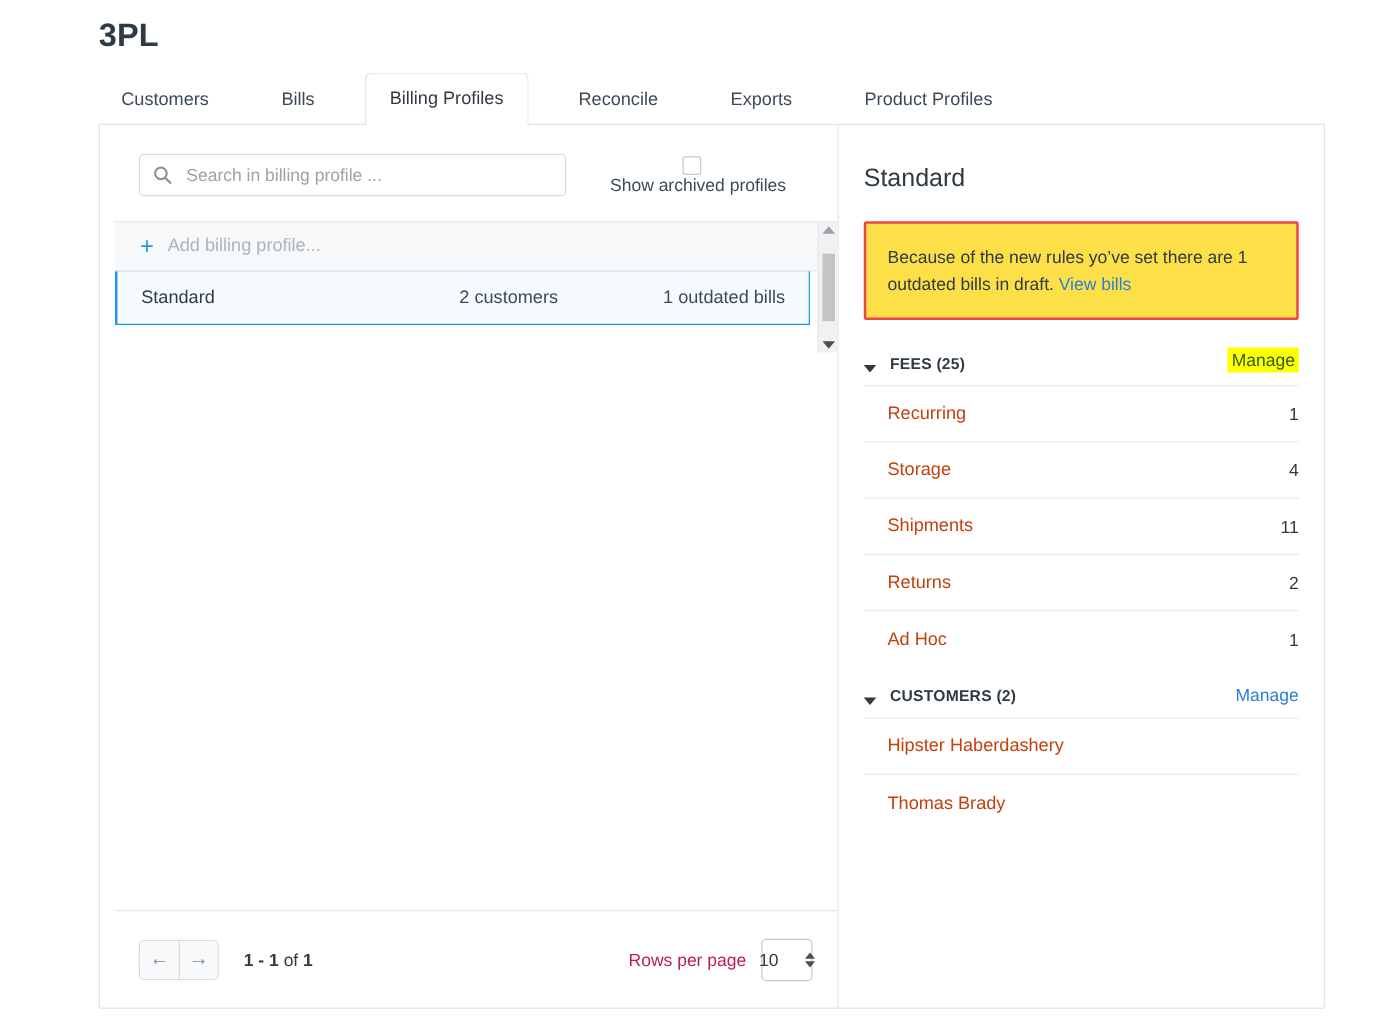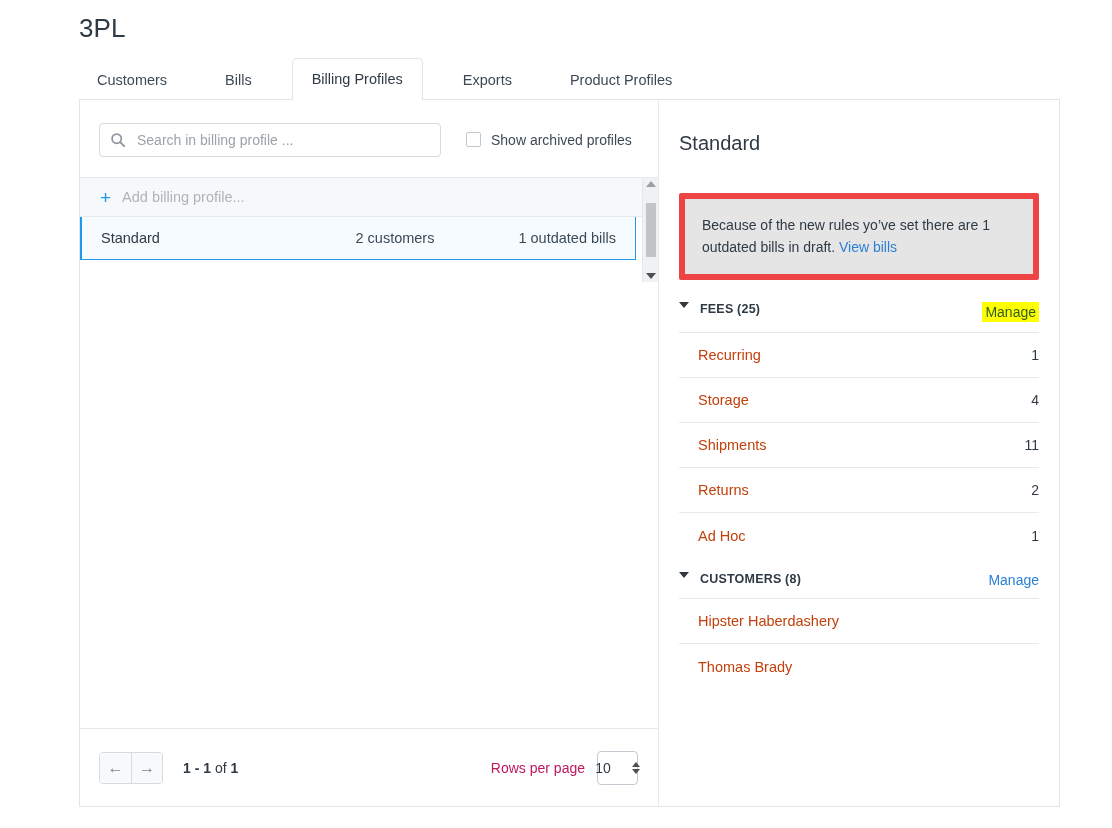--- a/index.html
+++ b/index.html
@@ -15,21 +15,21 @@
     width: 1112px; height: 828px;
     background: #ffffff;
     overflow: hidden;
   }
 
   
   .page-title {
     position: absolute;
     left: 79px; top: 13px;
     font-size: 26px;
-    font-weight: 400;
+    font-weight: 700;
     color: #2f3a45;
     letter-spacing: .1px;
   }
 
   
   .tabbar {
     position: absolute;
     left: 79px; top: 60px;
     width: 981px; height: 40px;
     display: flex;
@@ -65,20 +65,21 @@
   }
 
   
   .panel {
     position: absolute;
     left: 79px; top: 99px;
     width: 981px; height: 708px;
     border: 1px solid #e2e4e6;
     background: #ffffff;
     display: flex;
+    padding-left: 12px;
   }
   .left-col {
     width: 579px;
     height: 100%;
     position: relative;
     border-right: 1px solid #e7e8ea;
   }
   .right-col {
     flex: 1;
     height: 100%;
@@ -106,23 +107,24 @@
     border: none; outline: none;
     font-size: 14px;
     font-family: "Liberation Sans", sans-serif;
     color: #3d4a56;
     width: 100%;
     background: transparent;
   }
   .search-input::placeholder { color: #9aa2ab; }
 
   .chk-wrap {
-    display: flex; 
+    display: flex; align-items: center;
     margin-left: 25px;
     cursor: pointer;
+    flex-direction: column;
   }
   .chk-box {
     width: 15px; height: 15px;
     border: 1px solid #c3c8ce;
     border-radius: 2px;
     background: #fff;
   }
   .chk-label {
     margin-left: 10px;
     font-size: 14px;
@@ -263,34 +265,34 @@
   }
 
   
   .detail-title {
     font-size: 20px;
     color: #2f3a45;
     padding-top: 32px;
     font-weight: 400;
   }
   .notice {
-    margin-top: 38px;
-    border: 6px solid #ef4444;
-    background: #e5e5e5;
+    margin-top: 22px;
+    border: 2px solid #ef4444;
+    background: #fde047;
     border-radius: 2px;
     padding: 15px 17px 16px 17px;
     font-size: 14px;
     line-height: 22px;
     color: #2f3a45;
   }
   .notice a { color: #2b7fd4; text-decoration: none; cursor: pointer; }
 
   .section-head {
     display: flex;
-    align-items: flex-start;
+    align-items: flex-end;
     margin-top: 22px;
     padding-bottom: 10px;
     border-bottom: 1px solid #e7e8ea;
   }
   .caret {
     width: 0; height: 0;
     border-left: 5px solid transparent;
     border-right: 5px solid transparent;
     border-top: 6px solid #30373d;
     margin-right: 11px;
@@ -336,20 +338,21 @@
 <body>
 
 <div class="page">
 
   <div class="page-title">3PL</div>
 
   <div class="tabbar">
     <div class="tab">Customers</div>
     <div class="tab">Bills</div>
     <div class="tab active">Billing Profiles</div>
+    <div class="tab">Reconcile</div>
     <div class="tab">Exports</div>
     <div class="tab">Product Profiles</div>
   </div>
 
   <div class="panel">
 
     <div class="left-col">
 
       <div class="search-row">
         <div class="search-box">
@@ -437,21 +440,21 @@
           <span class="lr-count">2</span>
         </div>
         <div class="list-row">
           <span class="lr-label">Ad Hoc</span>
           <span class="lr-count">1</span>
         </div>
       </div>
 
       <div class="section-head cust-head">
         <span class="caret"></span>
-        <span class="section-title">CUSTOMERS (8)</span>
+        <span class="section-title">CUSTOMERS (2)</span>
         <a class="manage-link">Manage</a>
       </div>
 
       <div class="cust-list">
         <div class="list-row">
           <span class="lr-label">Hipster Haberdashery</span>
         </div>
         <div class="list-row">
           <span class="lr-label">Thomas Brady</span>
         </div>

